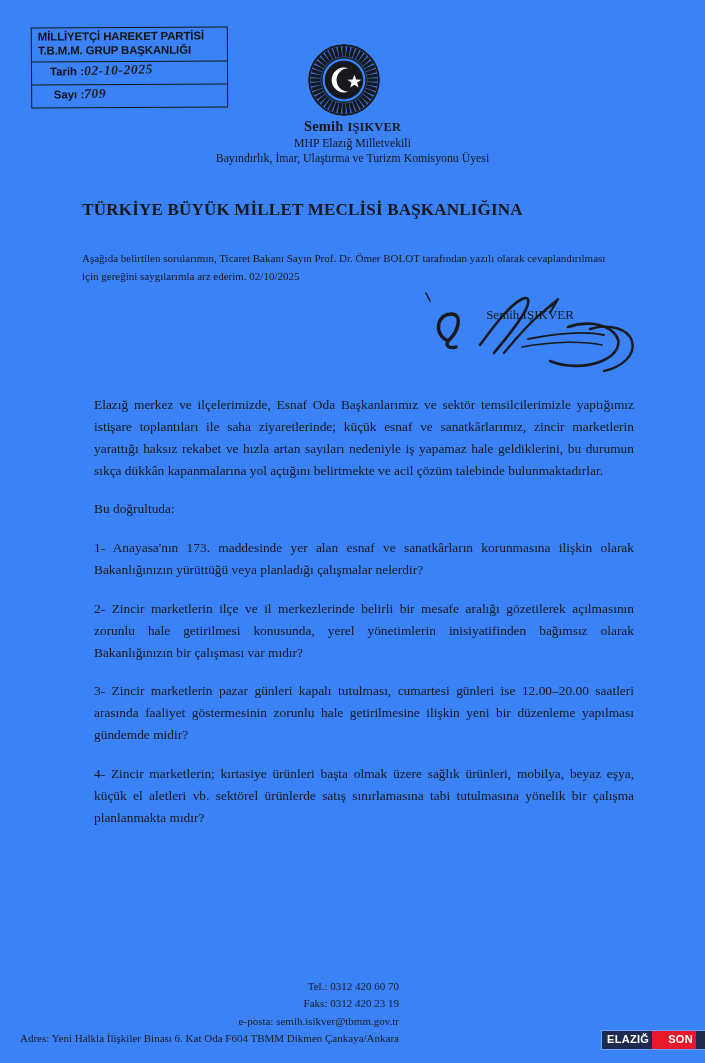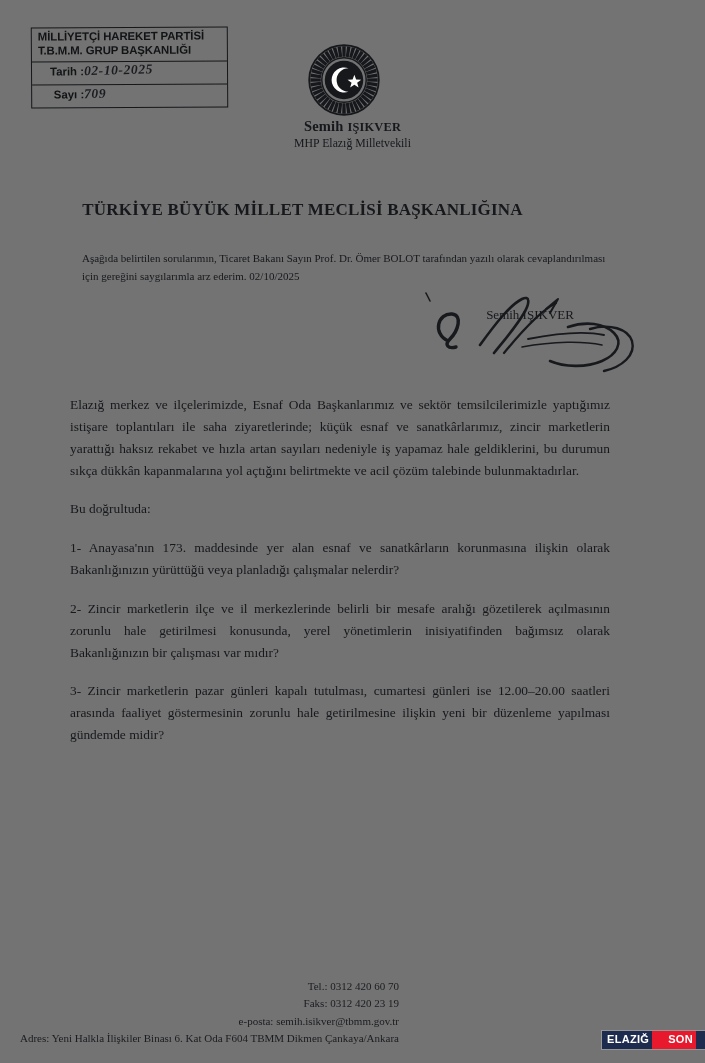--- a/index.html
+++ b/index.html
@@ -11,21 +11,21 @@
     width: 705px;
     height: 1063px;
     position: relative;
     font-family: "Liberation Serif", serif;
     color: #16181c;
     overflow: hidden;
   }
   .page {
     position: absolute;
     inset: 0;
-    background: #737373;
+    background: #3b82f6;
   }
 
   
   .stamp {
     position: absolute;
     left: 31px;
     top: 27px;
     width: 197px;
     border: 1.6px solid #15171a;
     box-sizing: border-box;
@@ -131,21 +131,21 @@
     position: absolute;
     left: 418px;
     top: 283px;
     width: 232px;
     height: 92px;
     pointer-events: none;
   }
 
   .body-text {
     position: absolute;
-    left: 70px;
+    left: 94px;
     top: 394px;
     width: 540px;
   }
   .para {
     font-size: 13.4px;
     line-height: 1.63;
     text-align: justify;
     margin: 0 0 17px 0;
   }
   .para.no-justify { text-align: left; }
@@ -267,20 +267,21 @@
 
     </svg>
   </div>
 
   <div class="letterhead">
     <div class="lh-name">
       <span>Semih</span>
       <span class="small-caps">IŞIKVER</span>
     </div>
     <div class="lh-role">MHP Elazığ Milletvekili</div>
+    <div class="lh-committee">Bayındırlık, İmar, Ulaştırma ve Turizm Komisyonu Üyesi</div>
   </div>
 
   <div class="doc-title">TÜRKİYE BÜYÜK MİLLET MECLİSİ BAŞKANLIĞINA</div>
 
   <div class="intro">Aşağıda belirtilen sorularımın, Ticaret Bakanı Sayın Prof. Dr. Ömer BOLOT tarafından yazılı olarak cevaplandırılması için gereğini saygılarımla arz ederim. 02/10/2025</div>
 
   <div class="sig-ink">
     <svg viewBox="0 0 232 92" width="232" height="92" aria-hidden="true">
       <g fill="none" stroke="#17191d" stroke-linecap="round" stroke-linejoin="round">
         <path d="M8 10 L12 18" stroke-width="1.6"></path>
@@ -298,20 +299,21 @@
   <div class="signature-block">
     <div>Semih IŞIKVER</div>
   </div>
 
   <div class="body-text">
     <p class="para">Elazığ merkez ve ilçelerimizde, Esnaf Oda Başkanlarımız ve sektör temsilcilerimizle yaptığımız istişare toplantıları ile saha ziyaretlerinde; küçük esnaf ve sanatkârlarımız, zincir marketlerin yarattığı haksız rekabet ve hızla artan sayıları nedeniyle iş yapamaz hale geldiklerini, bu durumun sıkça dükkân kapanmalarına yol açtığını belirtmekte ve acil çözüm talebinde bulunmaktadırlar.</p>
     <p class="para no-justify">Bu doğrultuda:</p>
     <p class="para">1- Anayasa'nın 173. maddesinde yer alan esnaf ve sanatkârların korunmasına ilişkin olarak Bakanlığınızın yürüttüğü veya planladığı çalışmalar nelerdir?</p>
     <p class="para">2- Zincir marketlerin ilçe ve il merkezlerinde belirli bir mesafe aralığı gözetilerek açılmasının zorunlu hale getirilmesi konusunda, yerel yönetimlerin inisiyatifinden bağımsız olarak Bakanlığınızın bir çalışması var mıdır?</p>
     <p class="para">3- Zincir marketlerin pazar günleri kapalı tutulması, cumartesi günleri ise 12.00–20.00 saatleri arasında faaliyet göstermesinin zorunlu hale getirilmesine ilişkin yeni bir düzenleme yapılması gündemde midir?</p>
+    <p class="para">4- Zincir marketlerin; kırtasiye ürünleri başta olmak üzere sağlık ürünleri, mobilya, beyaz eşya, küçük el aletleri vb. sektörel ürünlerde satış sınırlamasına tabi tutulmasına yönelik bir çalışma planlanmakta mıdır?</p>
   </div>
 
   <div class="footer">
     <div>Tel.:  0312 420 60 70</div>
     <div>Faks: 0312 420 23 19</div>
     <div>e-posta: semih.isikver@tbmm.gov.tr</div>
     <div>Adres: Yeni Halkla İlişkiler Binası 6. Kat Oda F604 TBMM Dikmen Çankaya/Ankara</div>
   </div>
 
   <div class="watermark">

